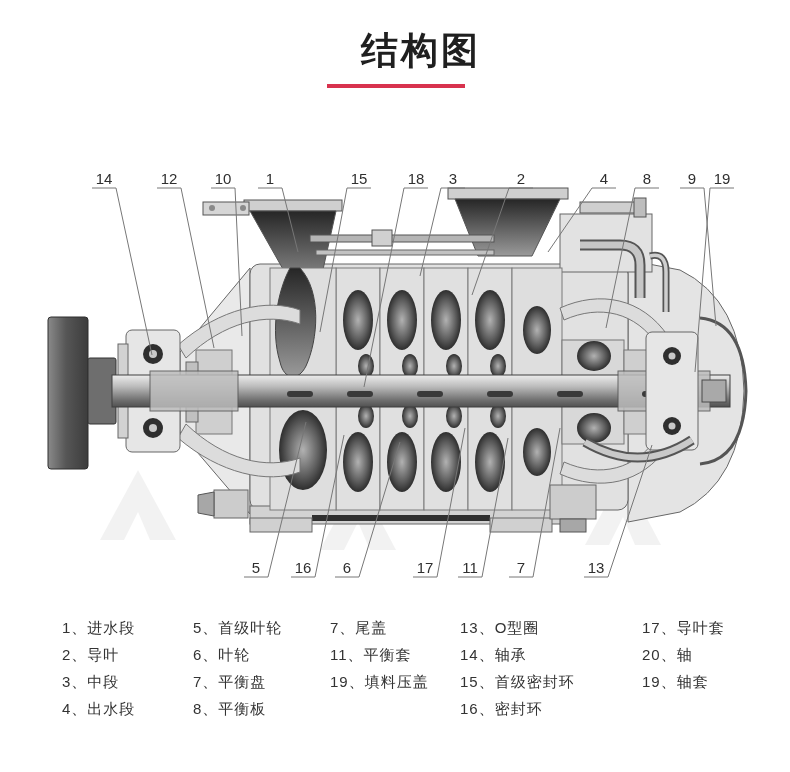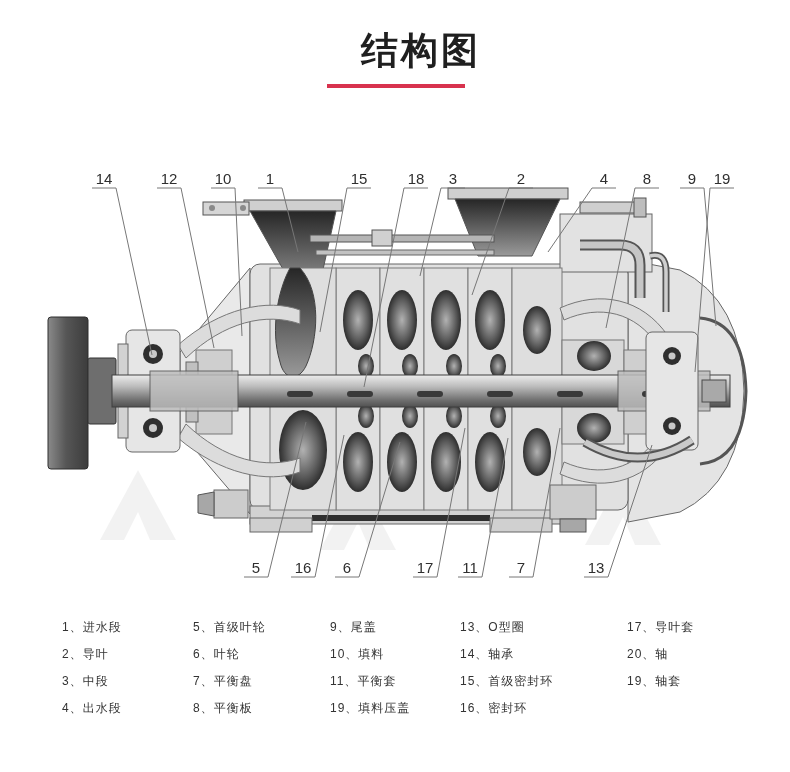--- a/index.html
+++ b/index.html
@@ -4,24 +4,24 @@
 <style>
   html,body{margin:0;padding:0;background:#fff;}
   .page{position:relative;width:790px;height:772px;background:#ffffff;overflow:hidden;
         font-family:"Liberation Sans","DejaVu Sans",sans-serif;}
   .title{position:absolute;top:26px;left:0;width:100%;text-align:center;
          font-size:37px;font-weight:700;color:#1f1f1f;letter-spacing:3px;margin-left:26px;}
   .title-rule{position:absolute;top:84px;left:327px;width:138px;height:4px;
               background:#d8324e;}
   svg.diagram{position:absolute;top:140px;left:0;}
   .legend{position:absolute;top:614px;left:0;width:100%;height:120px;
-          font-size:12px;color:#333;}
+          font-size:15px;color:#333;}
   .legend .col{position:absolute;top:0;}
   .legend .item{height:27px;line-height:27px;letter-spacing:1px;white-space:nowrap;}
-  .c1{left:62px}.c2{left:193px}.c3{left:330px}.c4{left:460px}.c5{left:627px}
+  .c1{left:62px}.c2{left:193px}.c3{left:330px}.c4{left:460px}.c5{left:642px}
   text.callout{font-size:15px;fill:#2f2f2f;font-family:"Liberation Sans","DejaVu Sans",sans-serif;}
   .wm{font-family:"Liberation Sans","DejaVu Sans",sans-serif;}
 </style>
 </head>
 <body>
 
 <div class="page">
 
   <div class="title">结构图</div>
   <div class="title-rule"></div>
@@ -262,22 +262,21 @@
       <div class="item">3、中段</div>
       <div class="item">4、出水段</div>
     </div>
     <div class="col c2">
       <div class="item">5、首级叶轮</div>
       <div class="item">6、叶轮</div>
       <div class="item">7、平衡盘</div>
       <div class="item">8、平衡板</div>
     </div>
     <div class="col c3">
-      <div class="item">9、尾盖</div>
-      <div class="item">10、填料</div>
+      <div class="item">7、尾盖</div>
       <div class="item">11、平衡套</div>
       <div class="item">19、填料压盖</div>
     </div>
     <div class="col c4">
       <div class="item">13、O型圈</div>
       <div class="item">14、轴承</div>
       <div class="item">15、首级密封环</div>
       <div class="item">16、密封环</div>
     </div>
     <div class="col c5">

